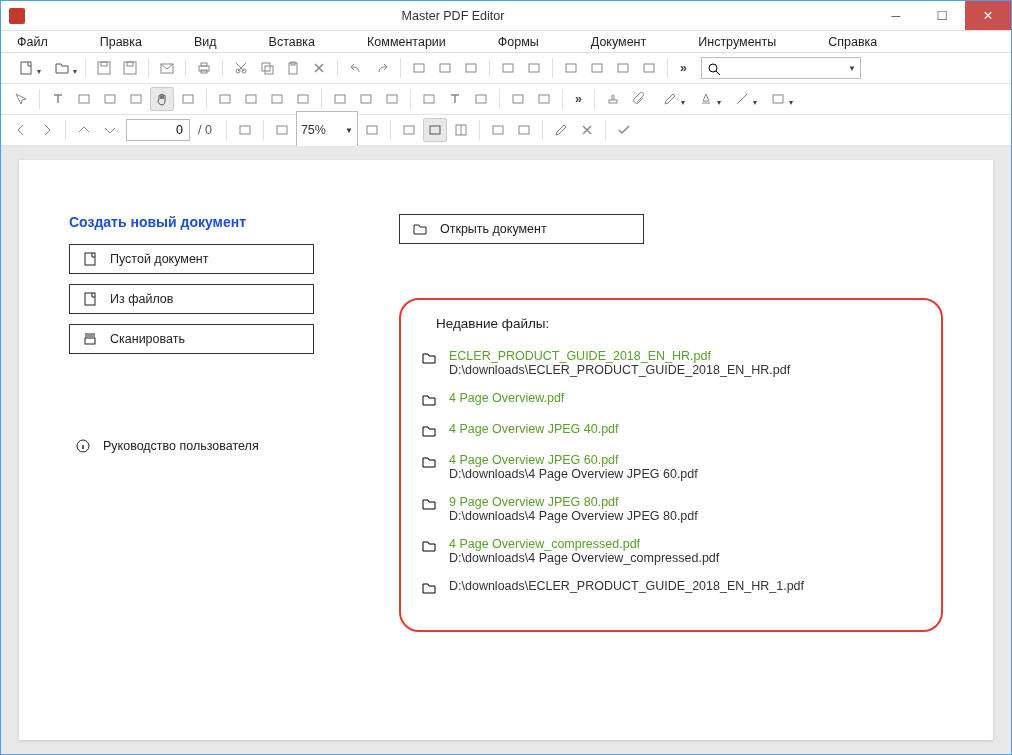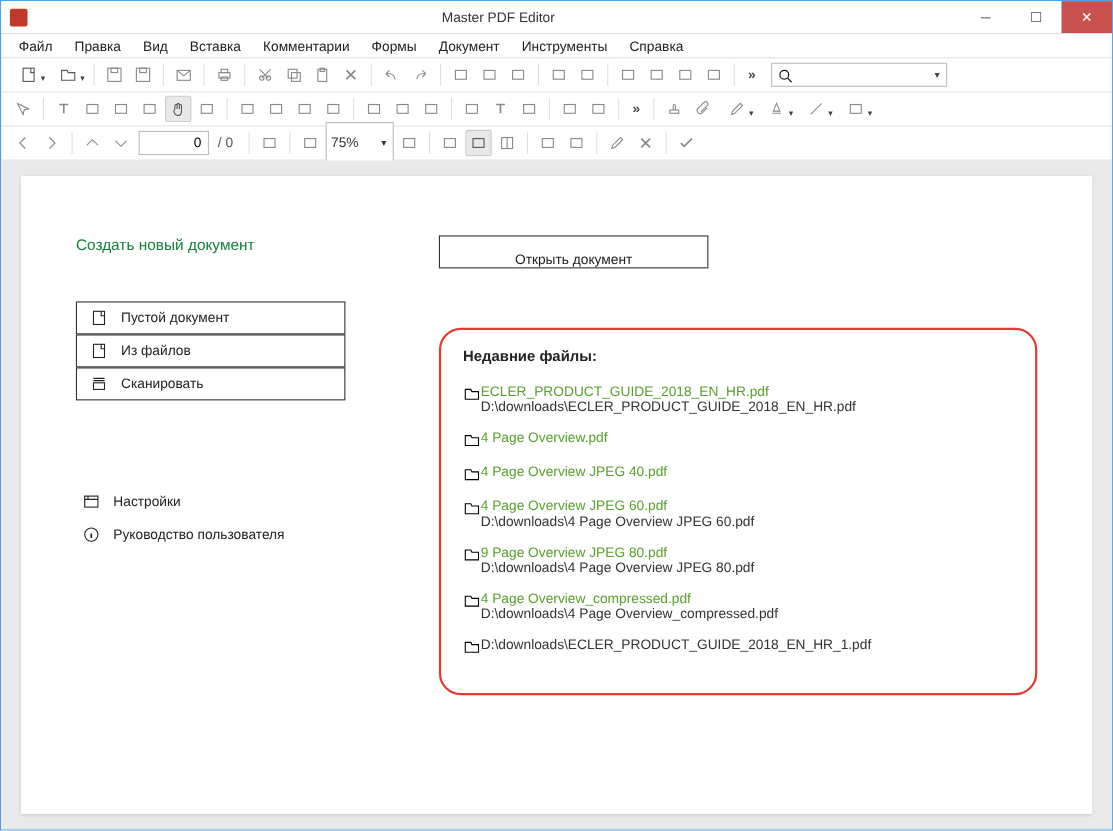--- a/index.html
+++ b/index.html
@@ -2,53 +2,53 @@
 <html><head>
 <meta charset="utf-8">
 <style>
   * { box-sizing: border-box; margin: 0; padding: 0; font-family: "Segoe UI", Tahoma, sans-serif; font-size: 12.5px; }
   body { background: #fff; width: 1012px; height: 755px; overflow: hidden; border: 1px solid #4aa0e8; }
   .titlebar { height: 30px; background: #fff; display: flex; align-items: center; border-bottom: 1px solid #e0e0e0; }
   .titlebar .app-icon { width: 16px; height: 16px; margin: 0 8px; background: #c0392b; border-radius: 2px; }
   .titlebar .title { flex: 1; text-align: center; color: #333; }
   .winbtn { width: 46px; height: 29px; display: flex; align-items: center; justify-content: center; color: #555; cursor: default; }
   .winbtn.close { background: #c8504f; color: #fff; }
-  .menubar { height: 22px; display: flex; align-items: center; padding: 0 6px; border-bottom: 1px solid #e0e0e0; }
+  .menubar { height: 22px; display: flex; align-items: center; padding: 0 6px; border-bottom: 1px solid #e0e0e0; gap: 32px; }
   .menubar span { padding: 2px 10px; color: #222; cursor: default; }
   .toolbar { height: 31px; display: flex; align-items: center; padding: 0 8px; border-bottom: 1px solid #e4e4e4; gap: 2px; }
   .tbtn { width: 24px; height: 24px; display: flex; align-items: center; justify-content: center; color: #888; position: relative; }
   .tbtn.dark { color: #555; }
   .tbtn.active { background: #e8e8e8; border: 1px solid #ccc; border-radius: 2px; }
   .tbtn.wdd { width: 34px; }
   .tbtn .dd { position: absolute; right: 2px; bottom: 4px; font-size: 8px; color: #444; }
   .sep { width: 1px; height: 20px; background: #e0e0e0; margin: 0 4px; }
   .overflow { font-weight: bold; color: #444; padding: 0 6px; }
   .searchbox { flex: 0 0 160px; height: 22px; border: 1px solid #bdbdbd; background: #fff; display: flex; align-items: center; padding: 0 4px; margin-left: 6px; }
   .searchbox svg { flex-shrink: 0; }
   .searchbox .spacer { flex: 1; }
   .pagebar .pageinput { width: 64px; height: 22px; border: 1px solid #bbb; text-align: right; padding-right: 6px; margin: 0 2px; background: #fff; }
   .pagecount { color: #555; margin: 0 8px 0 4px; }
   .zoomsel { height: 22px; border: 1px solid #bbb; background: #fff; display: flex; align-items: center; padding: 18px 4px; width: 62px; justify-content: space-between; color: #333; }
   .workarea { position: relative; height: calc(755px - 30px - 22px - 31px - 31px - 31px - 2px); background: #e9e9e9; padding: 14px 18px; }
   .page { background: #fff; width: 100%; height: 100%; box-shadow: 0 1px 3px rgba(0,0,0,.15); position: relative; padding: 54px 50px; display: flex; }
   .leftcol { width: 330px; }
-  .heading { font-weight: normal; font-size: 14px; color: #15803d; margin-bottom: 44px; }
-  .bigbtn { width: 245px; height: 30px; border: 1px solid #333; display: flex; align-items: center; padding: 0 12px; cursor: default; gap: 12px; color: #222; }
+  .heading { font-weight: bold; font-size: 14px; color: #1d4ed8; margin-bottom: 14px; }
+  .bigbtn { width: 245px; height: 30px; border: 1px solid #333; display: flex; align-items: center; padding: 0 12px; margin-bottom: 10px; cursor: default; gap: 12px; color: #222; }
   .bigbtn svg { flex-shrink: 0; }
   .linkrow { display: flex; align-items: center; gap: 12px; margin-bottom: 14px; color: #222; cursor: default; }
   .linkrow svg { flex-shrink: 0; }
   .linkblock { margin-top: 84px; padding-left: 6px; }
   .rightcol { flex: 1; }
   .recent { border: 2px solid #e43a2f; border-radius: 20px; padding: 16px 20px 20px 20px; margin-top: 54px; }
-  .recent-h { font-weight: bold; font-size: 13.5px; color: #222; margin-bottom: 18px; }
-  .rfile { display: flex; margin-bottom: 14px; }
+  .recent-h { font-weight: normal; font-size: 13.5px; color: #222; margin-bottom: 18px; margin-left: 15px; }
+  .rfile { display: flex; gap: 12px; margin-bottom: 14px; }
   .rfile svg { flex-shrink: 0; margin-top: 1px; }
   .rfile .fname { color: #5aa02c; }
   .rfile .fpath { color: #333; }
-  .openbtn { width: 245px; height: 30px; border: 1px solid #333; display: flex; align-items: center; padding: 0 12px; gap: 12px; cursor: default; color: #222; flex-direction: column; }
+  .openbtn { width: 245px; height: 30px; border: 1px solid #333; display: flex; align-items: center; padding: 0 12px; gap: 12px; cursor: default; color: #222; }
 </style>
 </head>
 <body>
 
 <svg width="0" height="0" style="position:absolute">
   <defs>
     <g id="i-doc">
         <rect x="3" y="2" width="10" height="12" stroke="currentColor" fill="none"></rect>
         <path d="M10 2v4h3" stroke="currentColor" fill="none"></path>
       </g>
@@ -555,26 +555,20 @@
           </svg>
         <span>Из файлов</span>
       </div>
       <div class="bigbtn">
         <svg width="16" height="16">
             <use href="#i-scan"></use>
           </svg>
         <span>Сканировать</span>
       </div>
       <div class="linkblock">
-        <div class="linkrow">
-          <svg width="16" height="16">
-              <use href="#i-settings"></use>
-            </svg>
-          <span>Настройки</span>
-        </div>
         <div class="linkrow">
           <svg width="16" height="16">
               <use href="#i-info"></use>
             </svg>
           <span>Руководство пользователя</span>
         </div>
       </div>
     </div>
     <div class="rightcol">
       <div class="openbtn">

